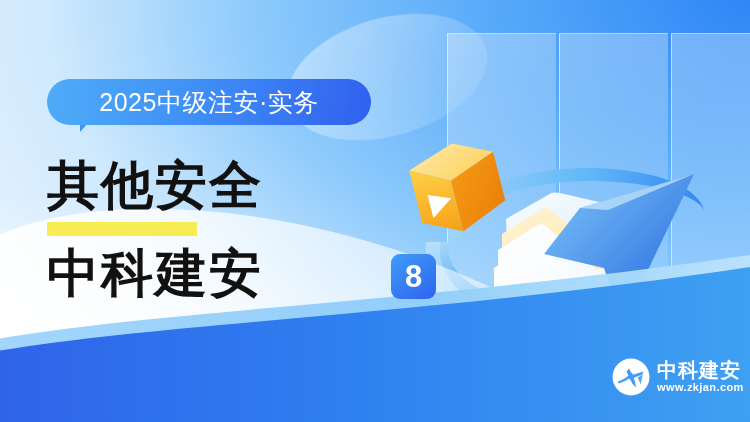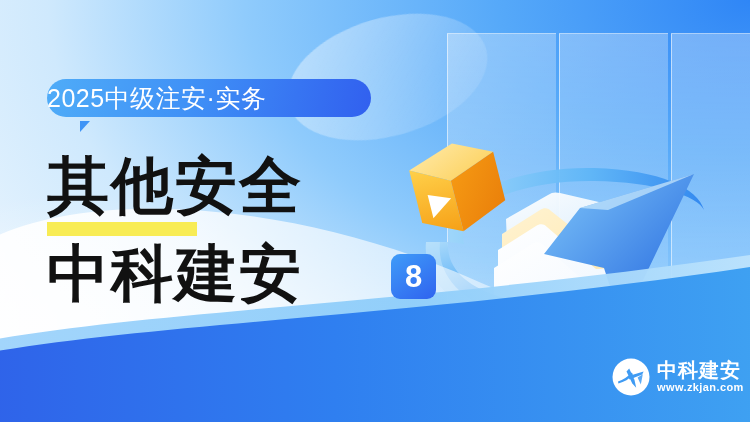--- a/index.html
+++ b/index.html
@@ -68,26 +68,26 @@
     left: 47px;
     top: 79px;
     width: 330px;
     height: 56px;
   }
   .pill {
     position: absolute;
     left: 0;
     top: 0;
     width: 324px;
-    height: 38px;
+    height: 46px;
     border-radius: 23px;
     background: linear-gradient(100deg, #4facf8 0%, #3f90f6 45%, #3160ef 100%);
     display: flex;
     align-items: center;
-    justify-content: flex-start;
+    justify-content: center;
   }
   .pill-tail {
     position: absolute;
     left: 33px;
     top: 42px;
     width: 0;
     height: 0;
     border-left: 10px solid #3f94f6;
     border-bottom: 11px solid transparent;
   }
@@ -119,21 +119,21 @@
     width: 150px;
     height: 14px;
     background: #f8ec55;
     z-index: 1;
   }
   .title-text {
     position: relative;
     z-index: 2;
     font-family: "Liberation Serif", serif;
     font-weight: bold;
-    font-size: 62px;
+    font-size: 52px;
     line-height: 72px;
     color: #111111;
     letter-spacing: 2px;
     white-space: nowrap;
   }
   .title-row-2 {
     position: relative;
     height: 72px;
     display: flex;
     align-items: center;

